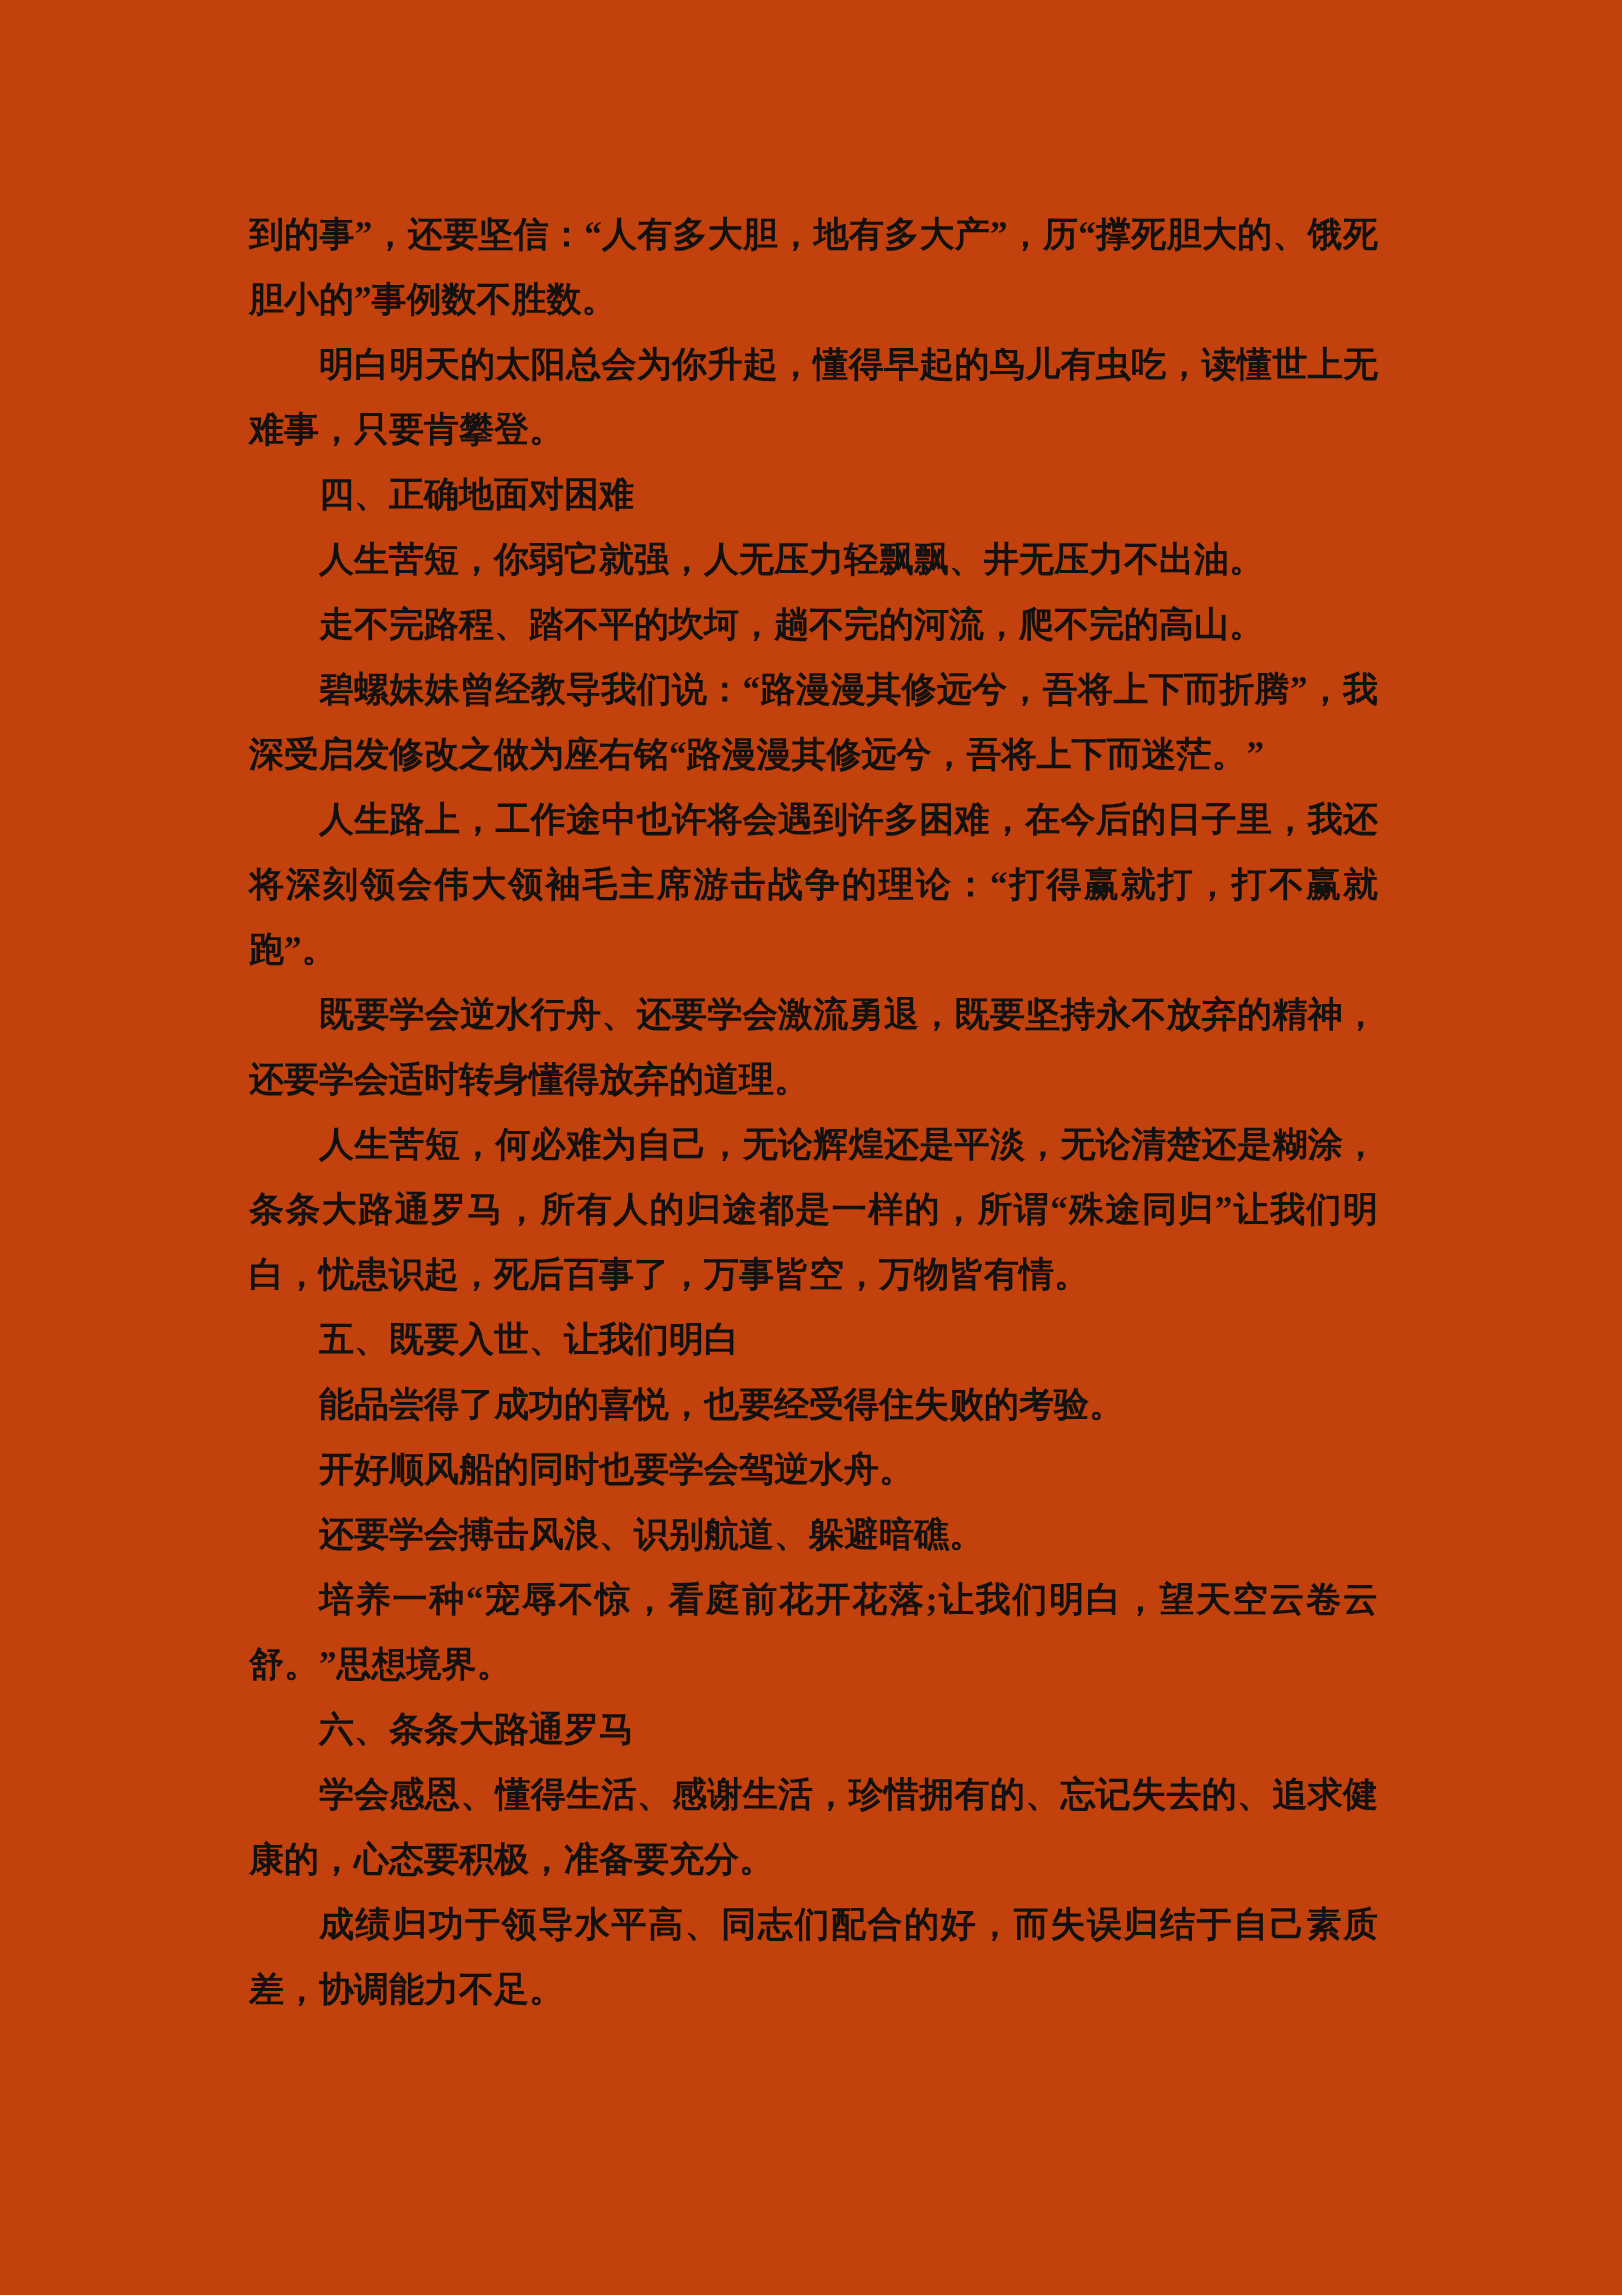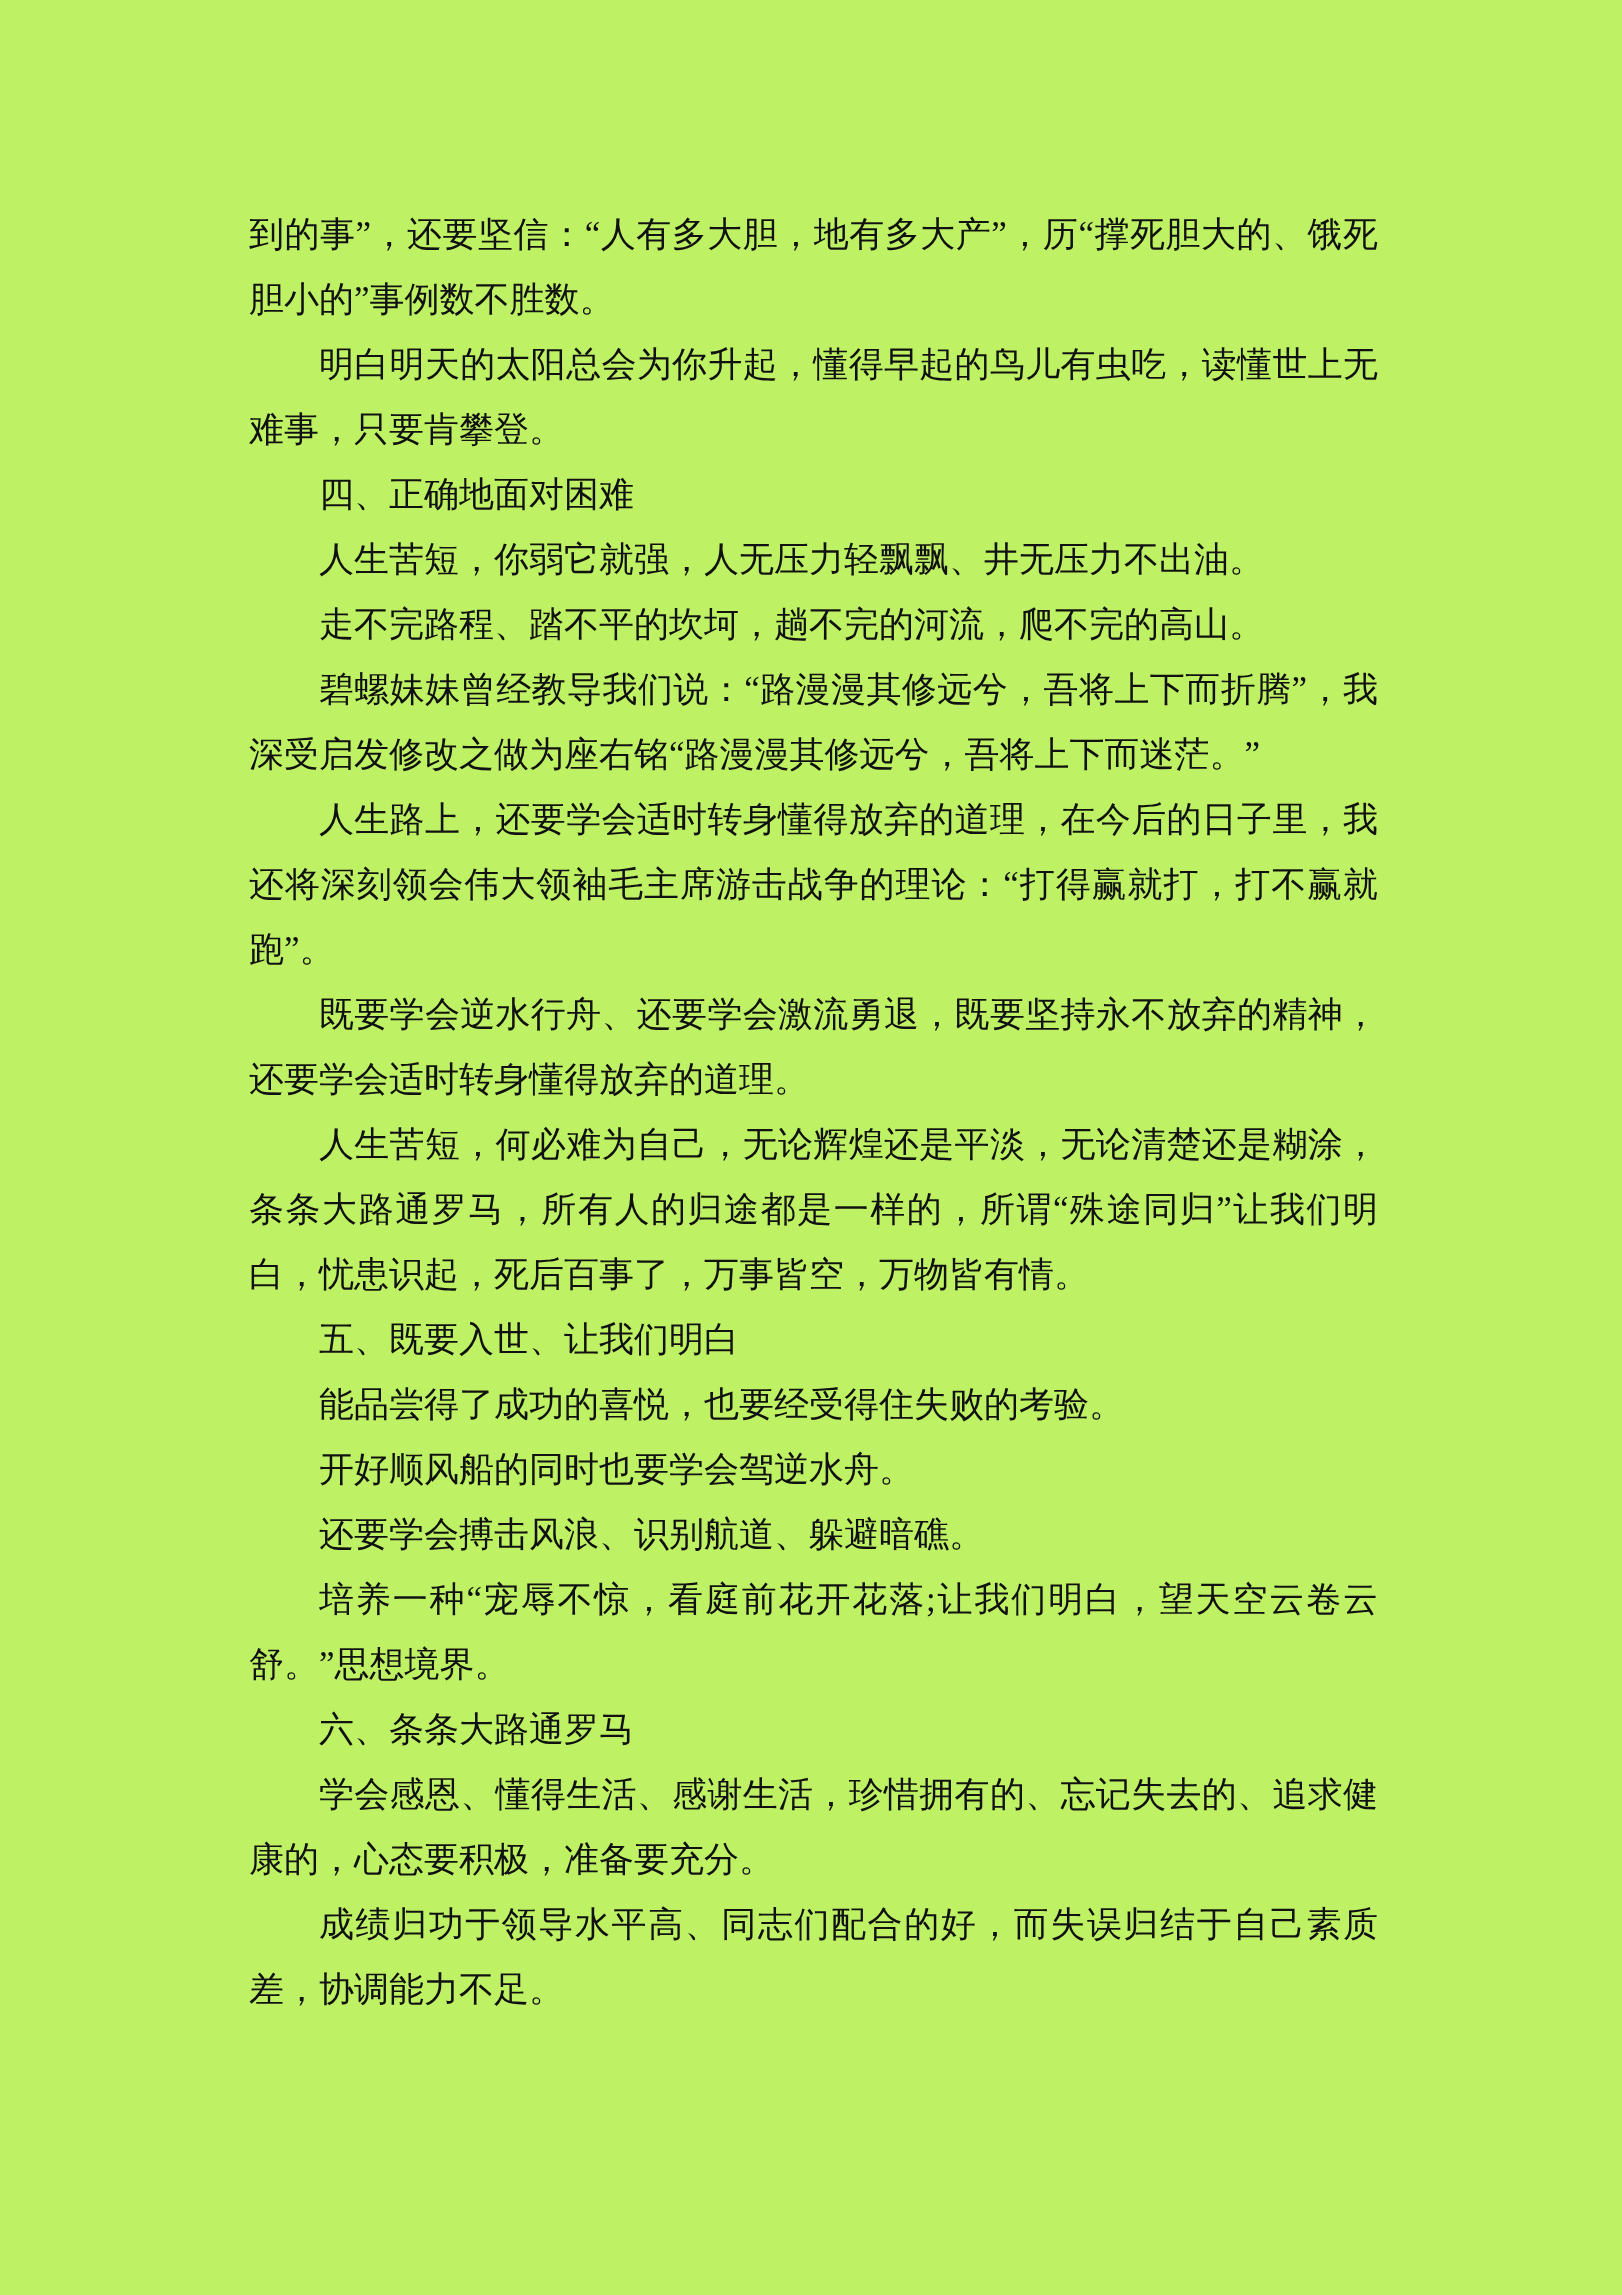--- a/index.html
+++ b/index.html
@@ -37,29 +37,29 @@
     text-indent: 2em;
     word-break: break-all;
   }
   .para.noindent {
     text-indent: 0;
   }
 </style>
 </head>
 <body>
 
-<div class="page" style="background: #bef264; color: rgb(17, 17, 17);">
+<div class="page" style="background: #c2410c; color: rgb(17, 17, 17); font-weight: bold;">
   <div class="text-block">
     <p class="para noindent">到的事”，还要坚信：“人有多大胆，地有多大产”，历“撑死胆大的、饿死胆小的”事例数不胜数。</p>
     <p class="para">明白明天的太阳总会为你升起，懂得早起的鸟儿有虫吃，读懂世上无难事，只要肯攀登。</p>
     <p class="para">四、正确地面对困难</p>
     <p class="para">人生苦短，你弱它就强，人无压力轻飘飘、井无压力不出油。</p>
     <p class="para">走不完路程、踏不平的坎坷，趟不完的河流，爬不完的高山。</p>
     <p class="para">碧螺妹妹曾经教导我们说：“路漫漫其修远兮，吾将上下而折腾”，我深受启发修改之做为座右铭“路漫漫其修远兮，吾将上下而迷茫。”</p>
-    <p class="para">人生路上，还要学会适时转身懂得放弃的道理，在今后的日子里，我还将深刻领会伟大领袖毛主席游击战争的理论：“打得赢就打，打不赢就跑”。</p>
+    <p class="para">人生路上，工作途中也许将会遇到许多困难，在今后的日子里，我还将深刻领会伟大领袖毛主席游击战争的理论：“打得赢就打，打不赢就跑”。</p>
     <p class="para">既要学会逆水行舟、还要学会激流勇退，既要坚持永不放弃的精神，还要学会适时转身懂得放弃的道理。</p>
     <p class="para">人生苦短，何必难为自己，无论辉煌还是平淡，无论清楚还是糊涂，条条大路通罗马，所有人的归途都是一样的，所谓“殊途同归”让我们明白，忧患识起，死后百事了，万事皆空，万物皆有情。</p>
     <p class="para">五、既要入世、让我们明白</p>
     <p class="para">能品尝得了成功的喜悦，也要经受得住失败的考验。</p>
     <p class="para">开好顺风船的同时也要学会驾逆水舟。</p>
     <p class="para">还要学会搏击风浪、识别航道、躲避暗礁。</p>
     <p class="para">培养一种“宠辱不惊，看庭前花开花落;让我们明白，望天空云卷云舒。”思想境界。</p>
     <p class="para">六、条条大路通罗马</p>
     <p class="para">学会感恩、懂得生活、感谢生活，珍惜拥有的、忘记失去的、追求健康的，心态要积极，准备要充分。</p>
     <p class="para">成绩归功于领导水平高、同志们配合的好，而失误归结于自己素质差，协调能力不足。</p>

